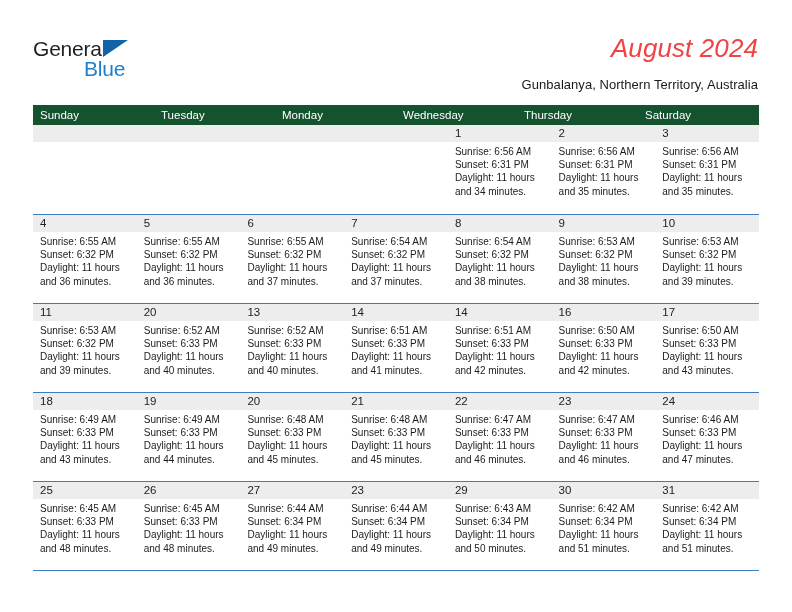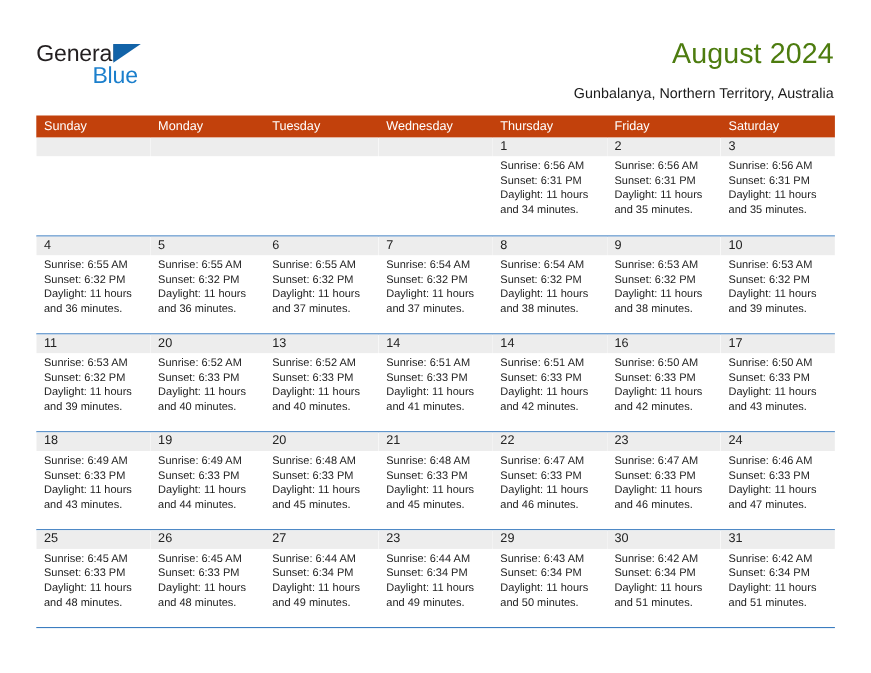--- a/index.html
+++ b/index.html
@@ -65,24 +65,25 @@
     color: #1b7fcc;
     font-family: "Liberation Sans", sans-serif;
     margin-left: 24px;
   }
   .title {
     position: absolute;
     right: 34px;
     top: 33px;
     font-size: 26px;
     line-height: 30px;
-    color: #4d7c0f;
+    color: #ef4444;
     text-align: center;
     font-weight: normal;
     letter-spacing: 0.1px;
+    font-style: italic;
   }
   .subtitle {
     position: absolute;
     right: 34px;
     top: 77px;
     font-size: 13px;
     line-height: 15px;
     color: #1a1a1a;
     text-align: center;
     letter-spacing: 0.05px;
@@ -91,21 +92,21 @@
   
   .calendar {
     position: absolute;
     left: 33px;
     top: 105px;
     width: 726px;
   }
   .weekday-row {
     display: flex;
     width: 100%;
-    background: #c2410c;
+    background: #14532d;
     height: 20px;
   }
   .weekday {
     flex: 1 1 0;
     color: #ffffff;
     font-size: 11.5px;
     line-height: 20px;
     padding-left: 7px;
     box-sizing: border-box;
     white-space: nowrap;
@@ -164,25 +165,24 @@
       <span class="logo-tri"></span>
       <span class="logo-blue">Blue</span>
     </div>
     <div class="title">August 2024</div>
     <div class="subtitle">Gunbalanya, Northern Territory, Australia</div>
   </div>
 
   <div class="calendar">
     <div class="weekday-row" id="weekday-row">
         <div class="weekday">Sunday</div>
+        <div class="weekday">Tuesday</div>
         <div class="weekday">Monday</div>
-        <div class="weekday">Tuesday</div>
         <div class="weekday">Wednesday</div>
         <div class="weekday">Thursday</div>
-        <div class="weekday">Friday</div>
         <div class="weekday">Saturday</div>
       </div>
     <div id="weeks-container">
         <div class="week-row first">
           <div class="day-cell">
             <div class="day-number-band"></div>
             <div class="day-info"></div>
           </div>
           <div class="day-cell">
             <div class="day-number-band"></div>

